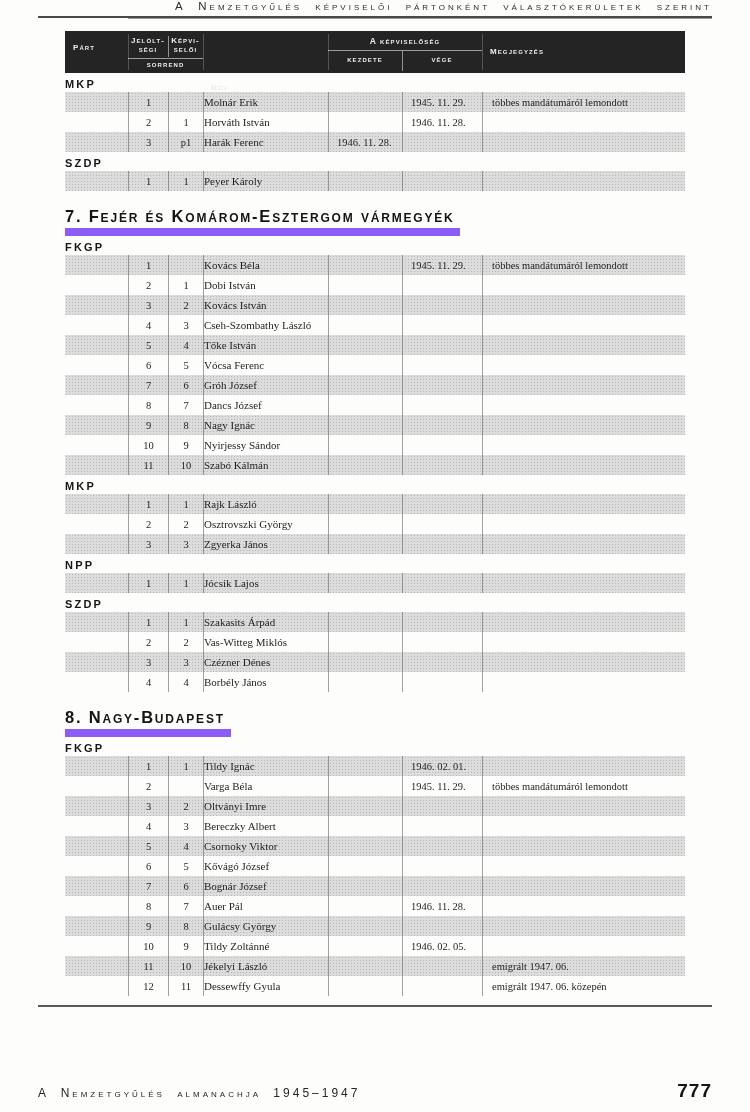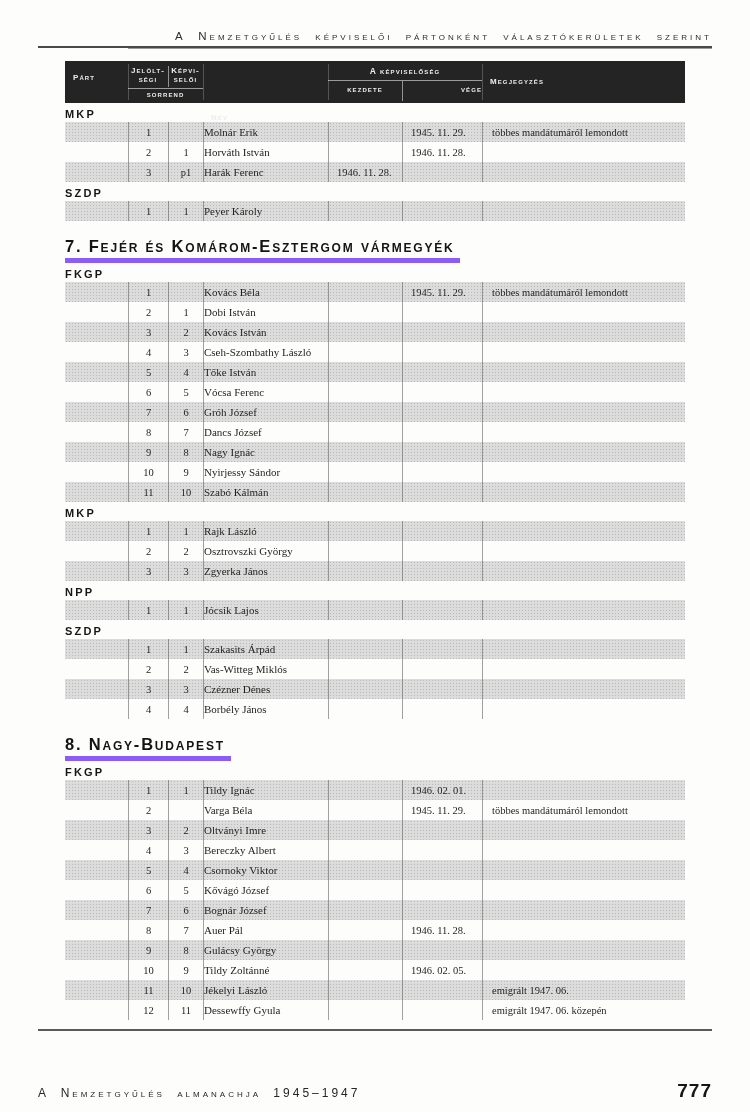--- a/index.html
+++ b/index.html
@@ -13,21 +13,21 @@
   }
   *{margin:0;padding:0;box-sizing:border-box;}
   html,body{background:#e8e8e8;}
   .page{
     width:750px;height:1112px;margin:0 auto;position:relative;
     background:var(--page-bg);color:var(--ink);
     font-family:"Liberation Serif", serif;overflow:hidden;
   }
   .content{margin:0 38px;}
   
-  .doc-header{padding-top:30px;}
+  .doc-header{}
   .doc-title{
     font-family:"Liberation Sans", sans-serif;
     font-variant:small-caps;
     font-size:11.5px;letter-spacing:3px;word-spacing:7px;
     color:#2e2e2c;text-align:right;white-space:nowrap;
   }
   .title-rule{margin-top:4px;height:2px;background:var(--rule);position:relative;}
   .title-rule::after{content:"";position:absolute;left:90px;right:0;top:2px;height:1px;background:#9a9a9a;}
   
   .table-indent{margin:13px 27px 0 27px;}
@@ -39,21 +39,21 @@
   }
   .thead .th{position:absolute;white-space:nowrap;}
   .lbl-part{left:8px;top:12px;text-align:center;}
   .col-two{display:flex;flex-direction:column;align-items:center;line-height:9px;text-align:center;}
   .col-jelolt{left:63px;width:40px;top:5px;}
   .col-kepvi{left:103px;width:35px;top:5px;}
   .lbl-sorrend{left:63px;width:75px;top:29px;text-align:center;}
   .lbl-nev{left:146px;top:16px;margin-top:36px;}
   .lbl-group{left:263px;width:154px;top:5px;text-align:center;font-size:8.5px;}
   .lbl-kezdete{left:263px;width:74px;top:24px;text-align:center;}
-  .lbl-vege{left:337px;width:80px;top:24px;text-align:right;}
+  .lbl-vege{left:337px;width:80px;top:24px;text-align:center;}
   .lbl-megj{left:425px;top:16px;}
   .hline{position:absolute;height:1px;background:rgba(255,255,255,.55);}
   .hl-sort{left:63px;width:75px;top:27px;}
   .hl-dates{left:263px;width:154px;top:19px;}
   .vline{position:absolute;width:1px;background:rgba(255,255,255,.5);}
   .vl-sort{left:103px;top:5px;height:21px;}
   .vl-dates{left:337px;top:20px;height:20px;}
   .vfaint{position:absolute;width:1px;top:3px;height:36px;background:rgba(255,255,255,.22);}
   .vf1{left:63px;}.vf2{left:138px;}.vf3{left:263px;}.vf4{left:417px;}
   
@@ -77,21 +77,21 @@
   .c-num{justify-content:center;font-size:10.5px;}
   .c-name{}
   .c-date{padding-left:8px;font-size:10.5px;}
   .c-note{padding-left:9px;font-size:10.5px;}
   
   .section-heading{margin:16px 0 2px 0;}
   .section-heading .heading-text{
     display:inline-block;
     font-family:"Liberation Sans", sans-serif;font-weight:bold;
     font-variant:small-caps;font-size:16.5px;letter-spacing:1.8px;
-    color:#141414;border-bottom:5px solid #8b5cf6;
+    color:#141414;border-bottom:8px solid #8b5cf6;
     padding:0 6px 2px 0;white-space:nowrap;
   }
   
   .bottom-rule{margin-top:9px;height:2px;background:#5a5a5a;}
   .doc-footer{
     position:absolute;left:38px;right:38px;top:1044px;
     display:flex;justify-content:space-between;align-items:baseline;margin-top:36px;
   }
   .footer-title{
     font-family:"Liberation Sans", sans-serif;font-variant:small-caps;

